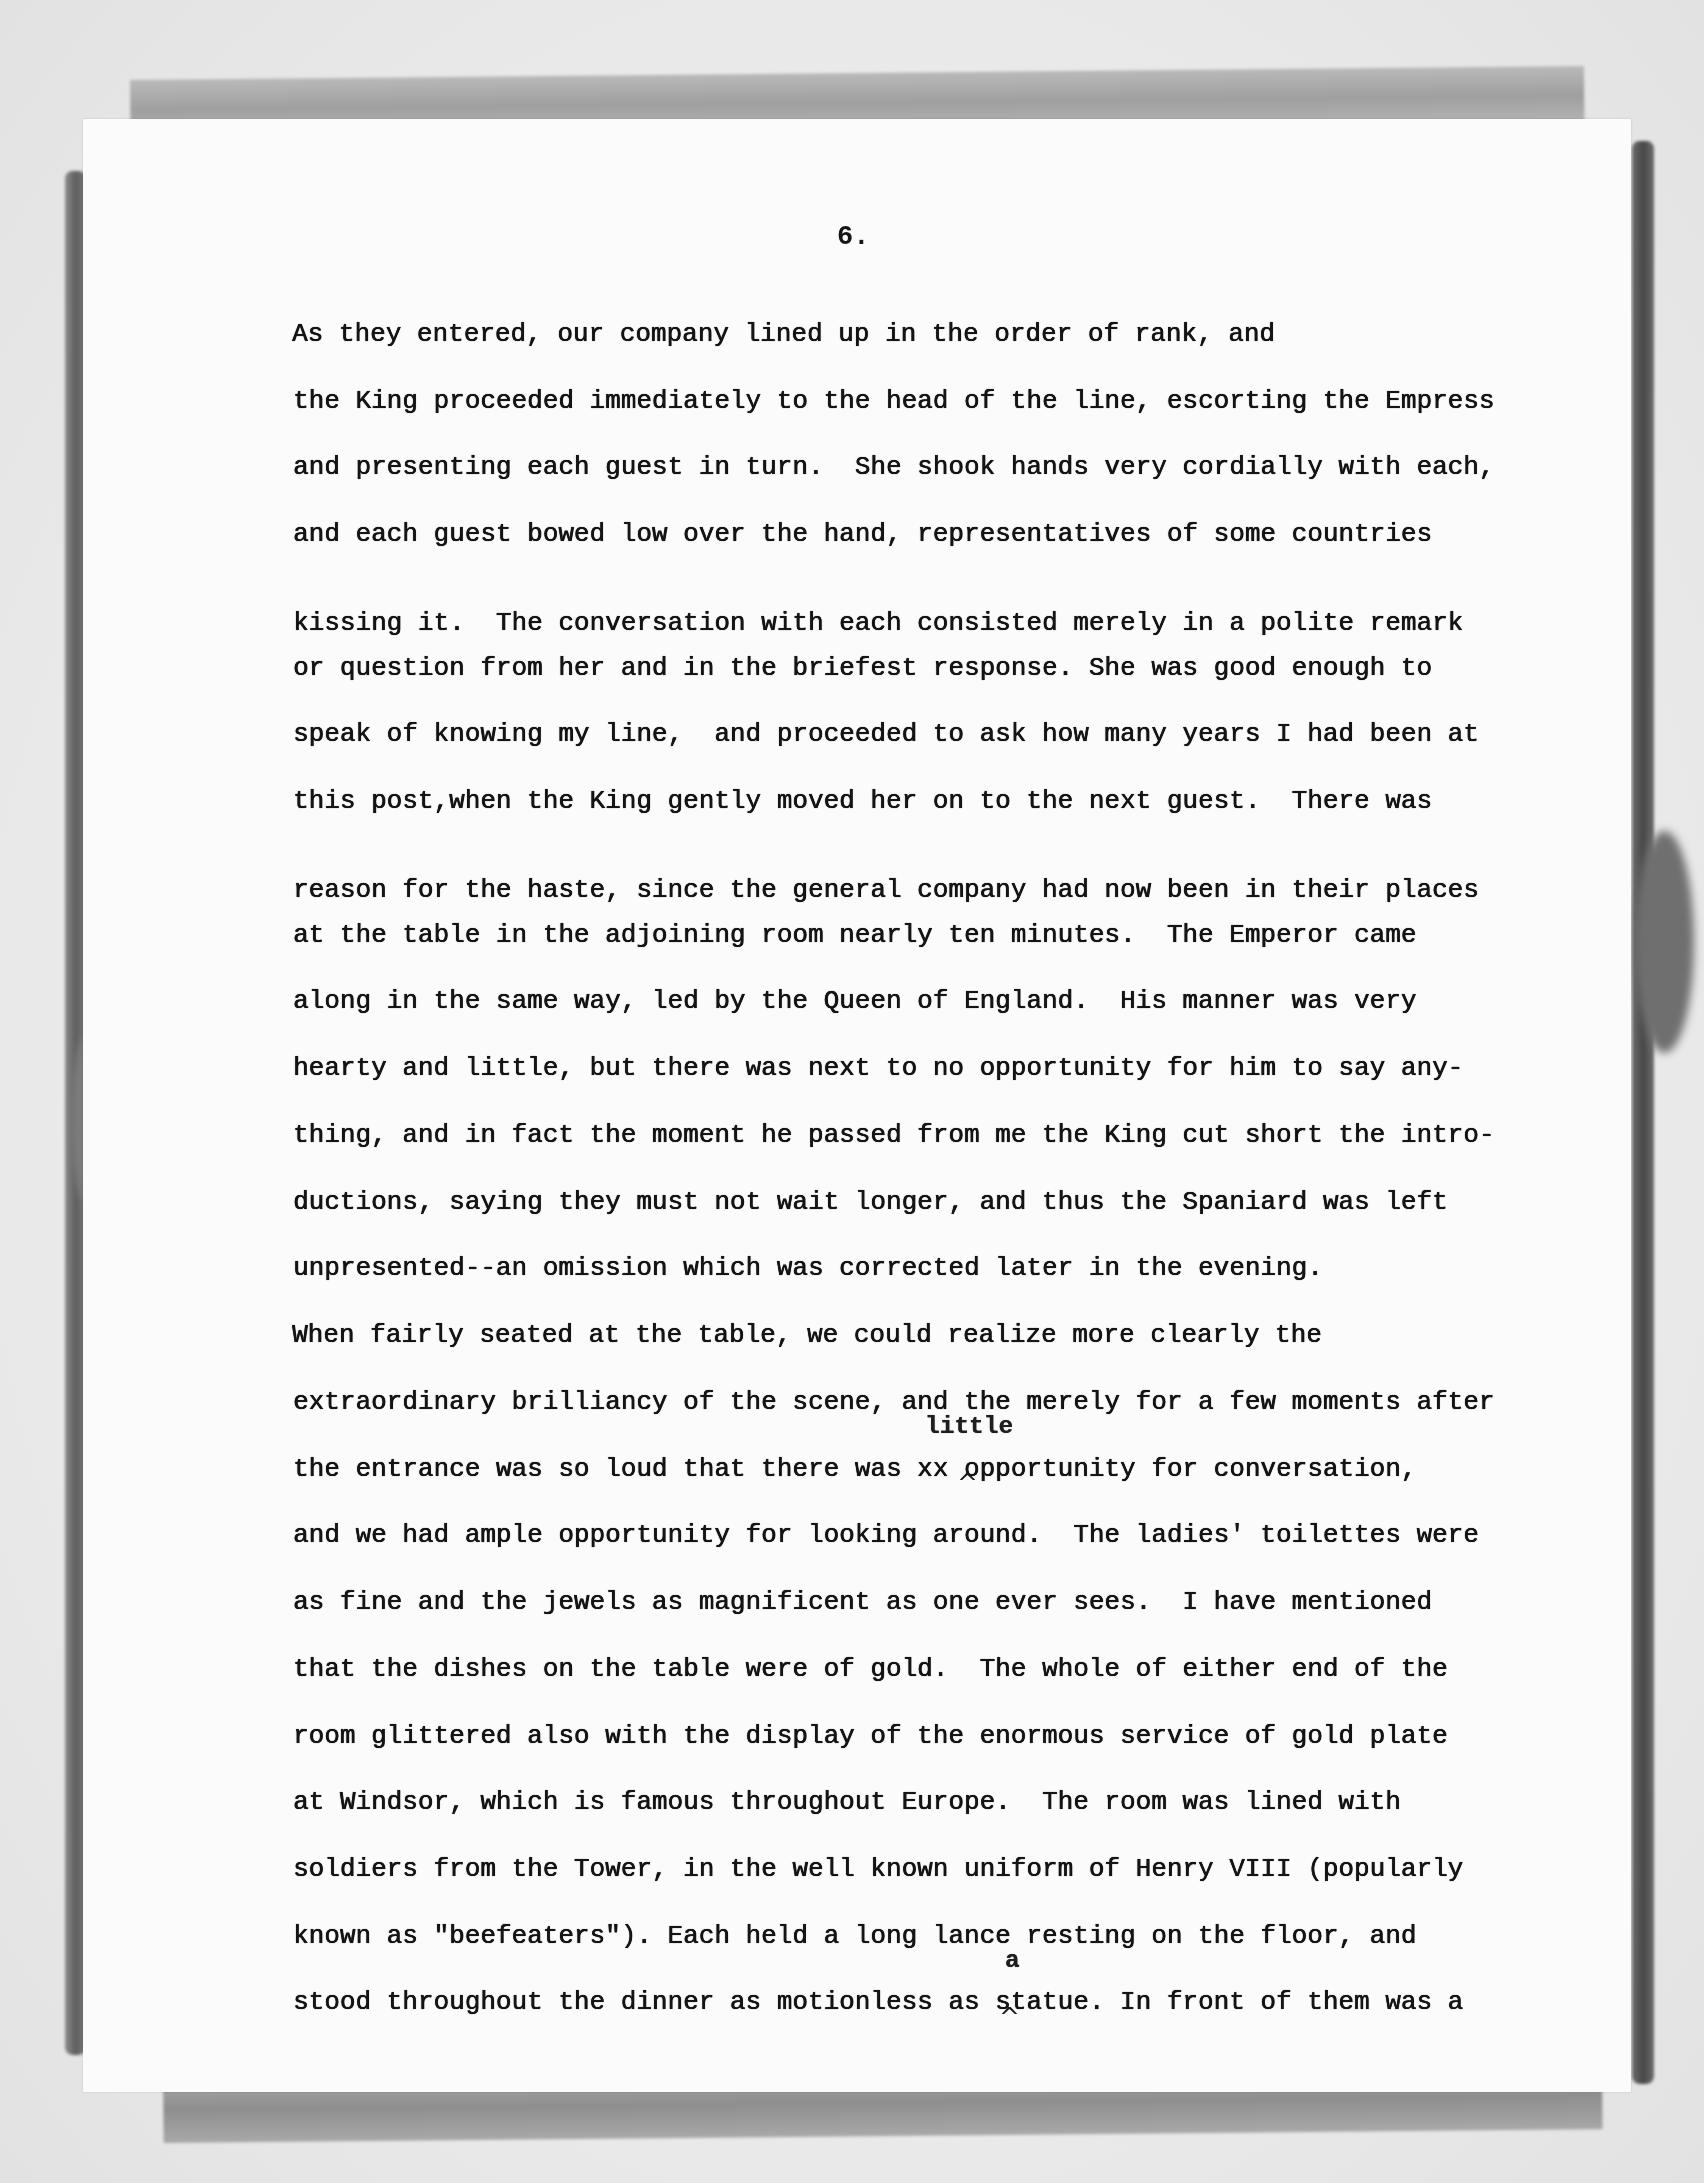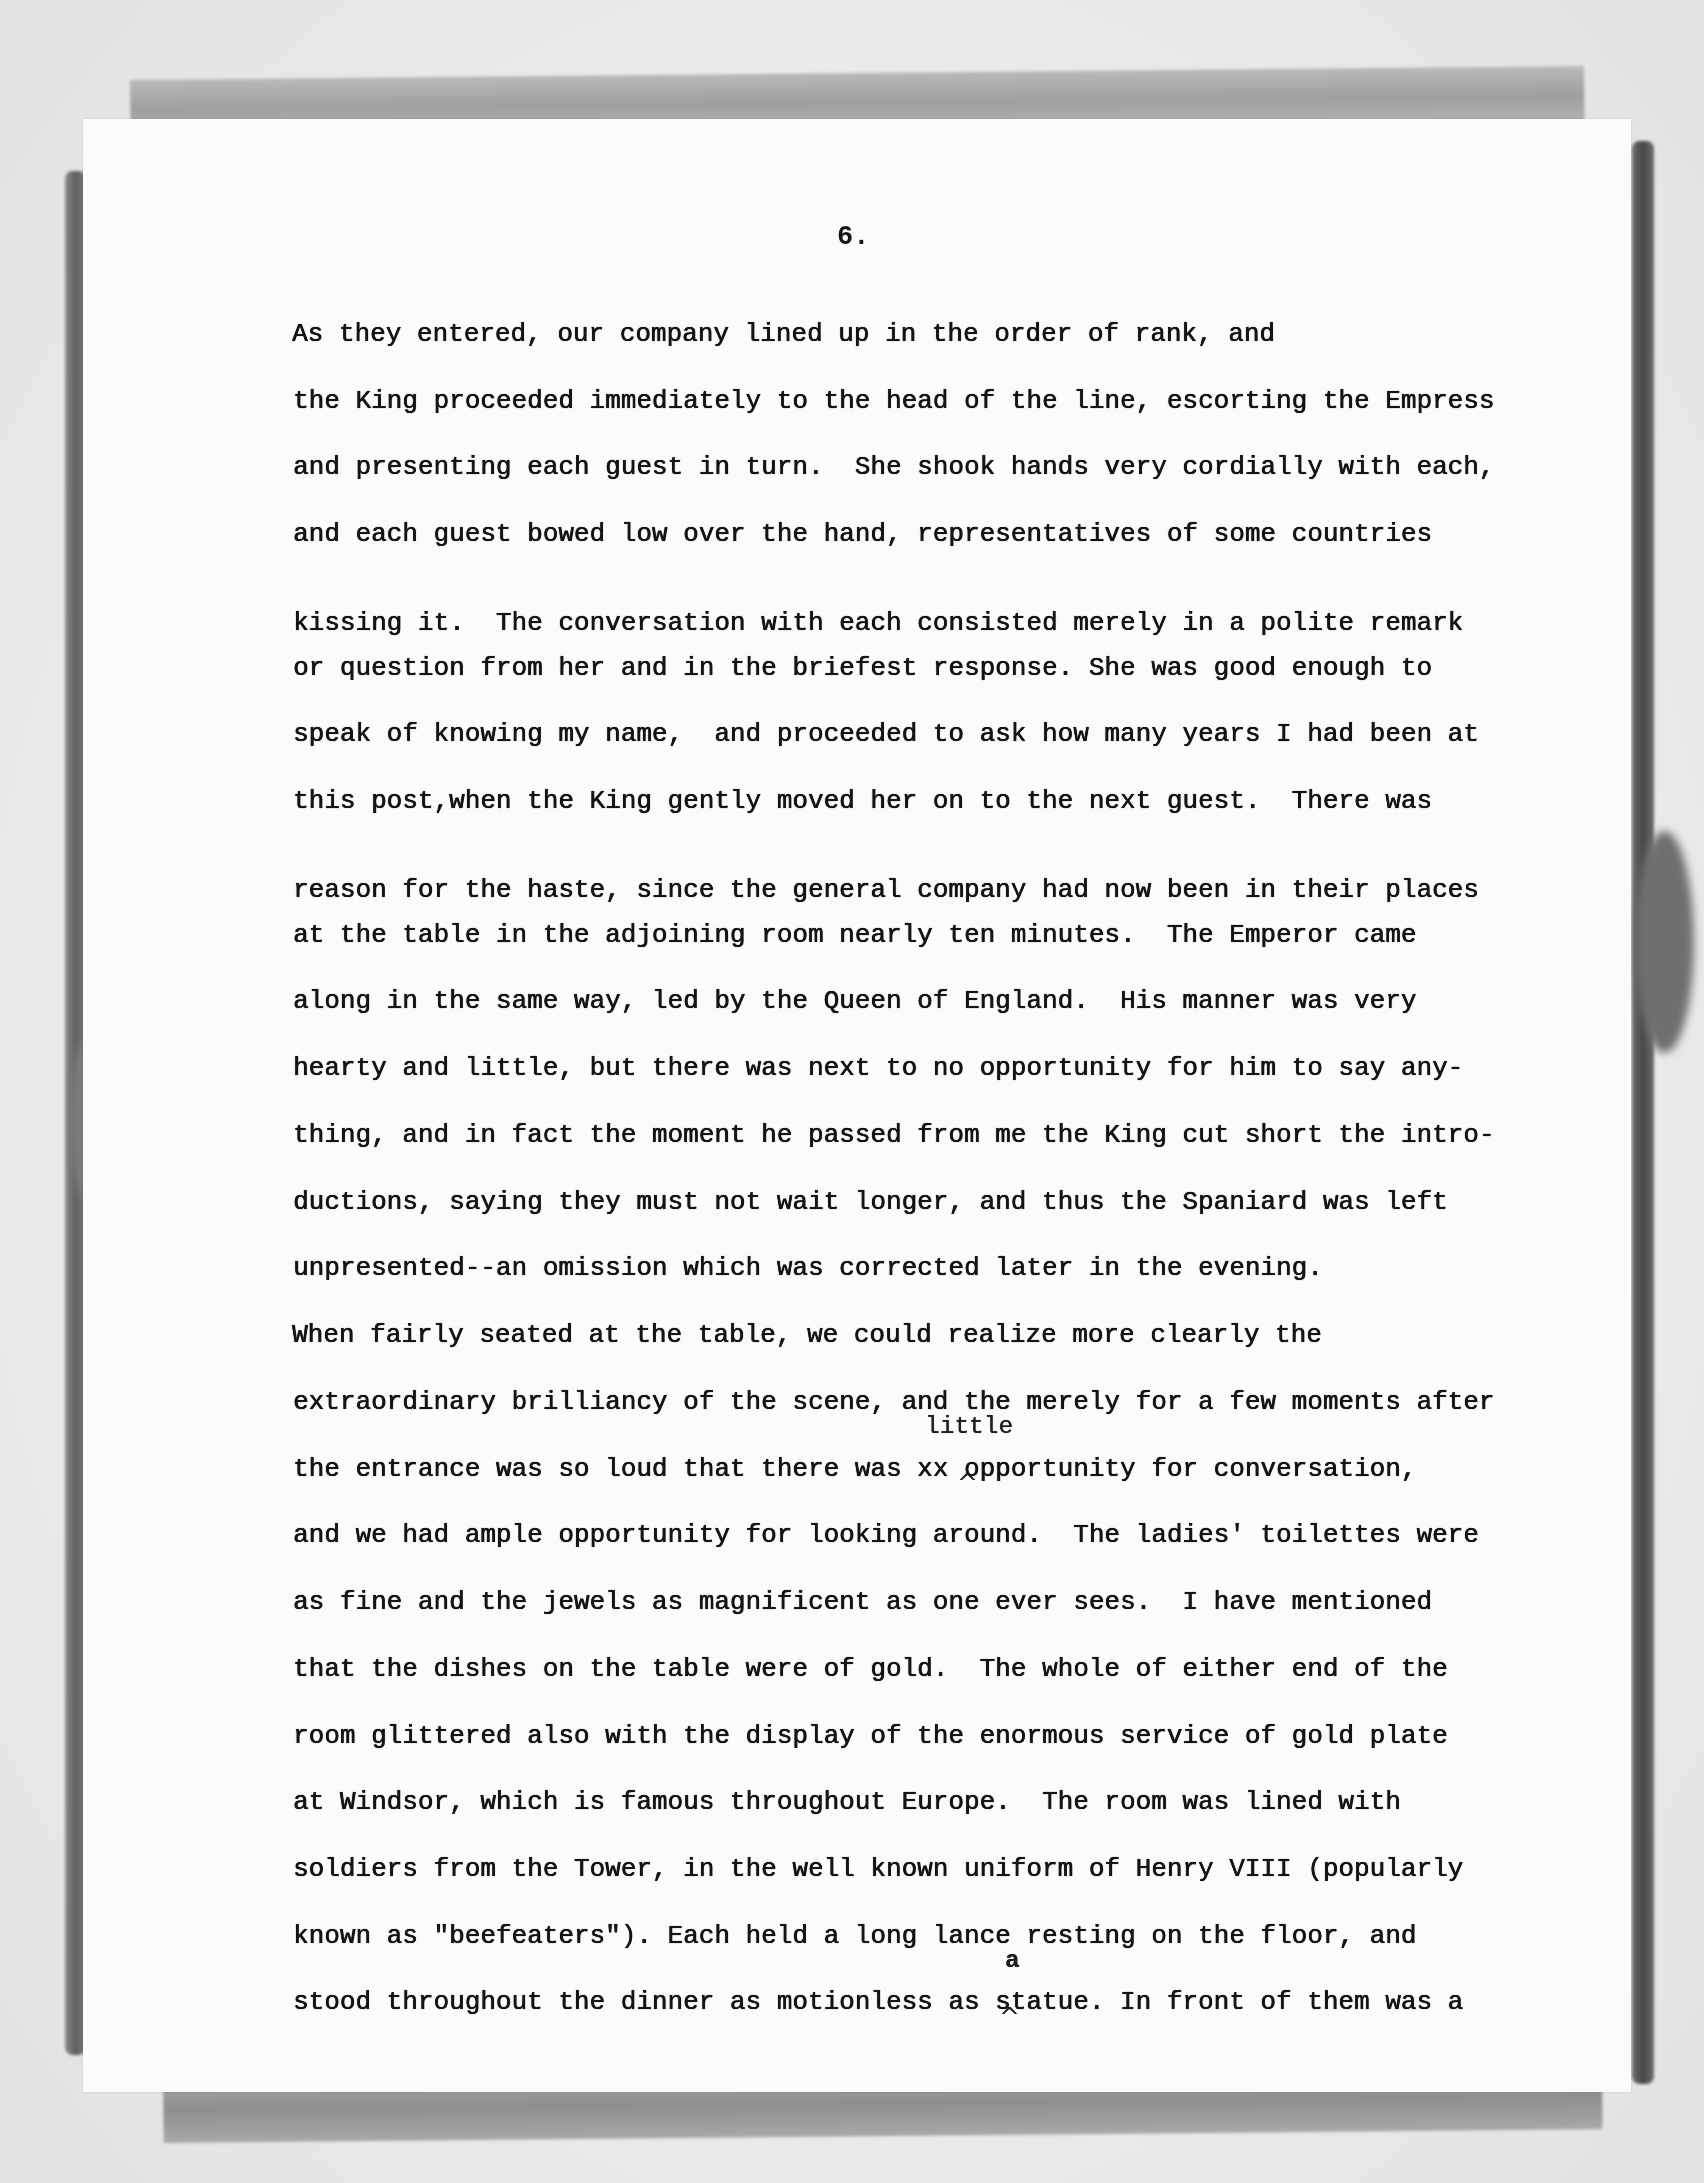--- a/index.html
+++ b/index.html
@@ -95,21 +95,21 @@
     font-weight: normal;
     color: #141414;
     line-height: 30px;
     text-shadow: 0 0 0.9px #141414, 0.4px 0 0 #141414;
     letter-spacing: 0;
   }
   .insert {
     position: absolute;
     white-space: pre;
     font-size: 24.5px;
-    font-weight: normal;
+    font-weight: bold;
     color: #1e1e1e;
     line-height: 27px;
     text-shadow: 0 0 0.7px #1e1e1e;
   }
   .caret {
     position: absolute;
     font-size: 25px;
     font-weight: normal;
     color: #1a1a1a;
     line-height: 22px;
@@ -132,21 +132,21 @@
 <div class="page-number">6.</div>
 
 <div class="text-block">
 
   <div class="line" style="top:319px;left:-79px">     As they entered, our company lined up in the order of rank, and</div>
   <div class="line" style="top:386px">the King proceeded immediately to the head of the line, escorting the Empress</div>
   <div class="line" style="top:452px">and presenting each guest in turn.  She shook hands very cordially with each,</div>
   <div class="line" style="top:519px">and each guest bowed low over the hand, representatives of some countries</div>
   <div class="line" style="top:608px">kissing it.  The conversation with each consisted merely in a polite remark</div>
   <div class="line" style="top:653px">or question from her and in the briefest response. She was good enough to</div>
-  <div class="line" style="top:719px">speak of knowing my name,  and proceeded to ask how many years I had been at</div>
+  <div class="line" style="top:719px">speak of knowing my line,  and proceeded to ask how many years I had been at</div>
   <div class="line" style="top:786px">this post,when the King gently moved her on to the next guest.  There was</div>
   <div class="line" style="top:875px">reason for the haste, since the general company had now been in their places</div>
   <div class="line" style="top:920px">at the table in the adjoining room nearly ten minutes.  The Emperor came</div>
   <div class="line" style="top:986px">along in the same way, led by the Queen of England.  His manner was very</div>
   <div class="line" style="top:1053px">hearty and little, but there was next to no opportunity for him to say any-</div>
   <div class="line" style="top:1120px">thing, and in fact the moment he passed from me the King cut short the intro-</div>
   <div class="line" style="top:1187px">ductions, saying they must not wait longer, and thus the Spaniard was left</div>
   <div class="line" style="top:1253px">unpresented--an omission which was corrected later in the evening.</div>
 
   <div class="line" style="top:1320px;left:-79px">     When fairly seated at the table, we could realize more clearly the</div>

